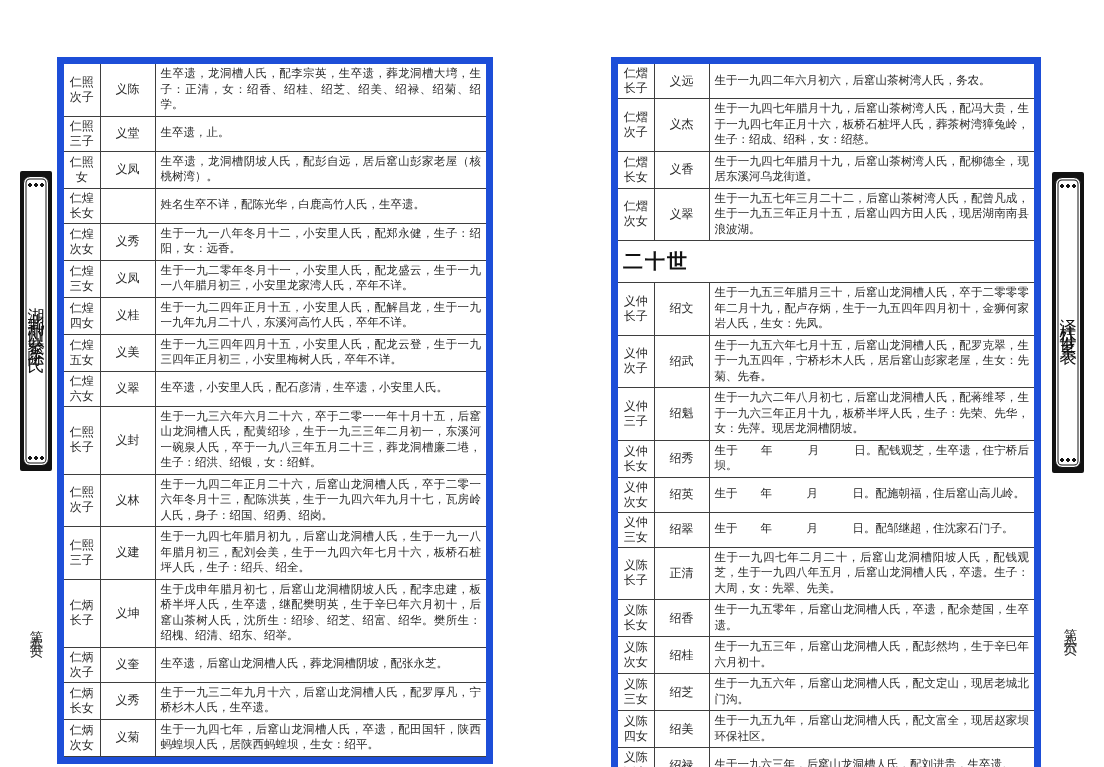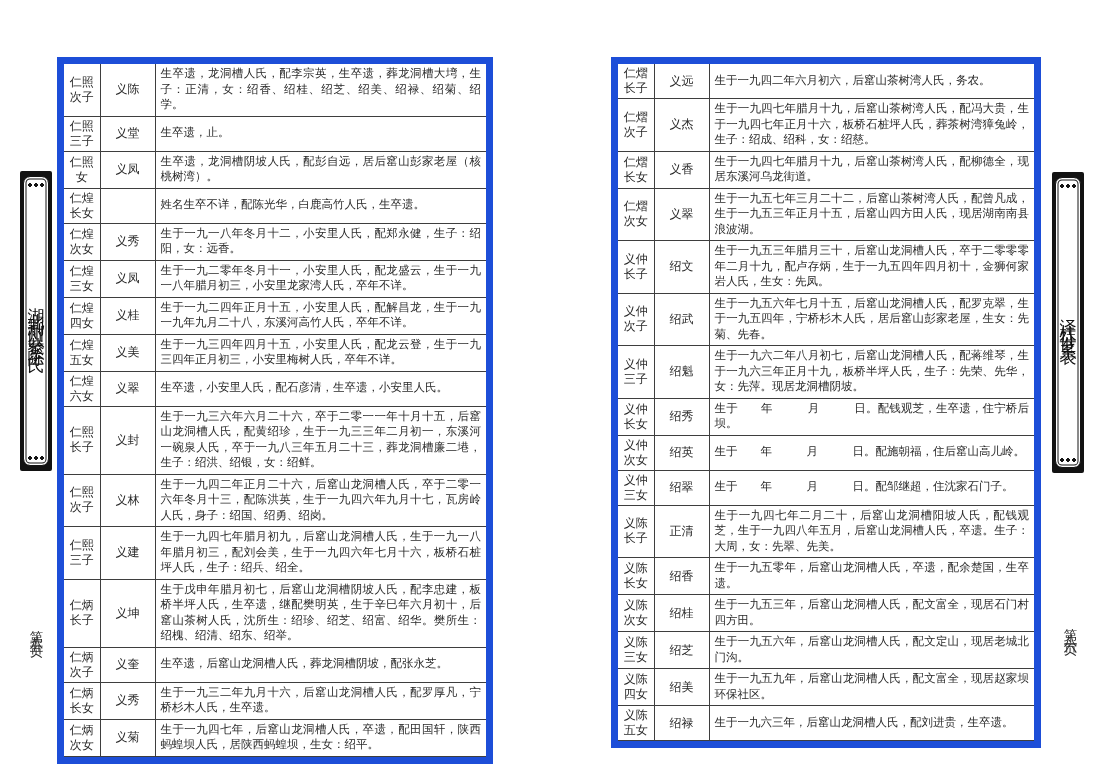--- a/index.html
+++ b/index.html
@@ -207,20 +207,23 @@
             <td class="name">义香</td>
             <td class="detail">生于一九四七年腊月十九，后窰山茶树湾人氏，配柳德全，现居东溪河乌龙街道。</td>
           </tr>
           <tr>
             <td class="rel">仁熠
 次女</td>
             <td class="name">义翠</td>
             <td class="detail">生于一九五七年三月二十二，后窰山茶树湾人氏，配曾凡成，生于一九五三年正月十五，后窰山四方田人氏，现居湖南南县浪波湖。</td>
           </tr>
           <tr>
+            <td class="section" colspan="3">二十世</td>
+          </tr>
+          <tr>
             <td class="rel">义仲
 长子</td>
             <td class="name">绍文</td>
             <td class="detail">生于一九五三年腊月三十，后窰山龙洞槽人氏，卒于二零零零年二月十九，配卢存炳，生于一九五四年四月初十，金狮何家岩人氏，生女：先凤。</td>
           </tr>
           <tr>
             <td class="rel">义仲
 次子</td>
             <td class="name">绍武</td>
             <td class="detail">生于一九五六年七月十五，后窰山龙洞槽人氏，配罗克翠，生于一九五四年，宁桥杉木人氏，居后窰山彭家老屋，生女：先菊、先春。</td>
@@ -258,21 +261,21 @@
           <tr>
             <td class="rel">义陈
 长女</td>
             <td class="name">绍香</td>
             <td class="detail">生于一九五零年，后窰山龙洞槽人氏，卒遗，配余楚国，生卒遗。</td>
           </tr>
           <tr>
             <td class="rel">义陈
 次女</td>
             <td class="name">绍桂</td>
-            <td class="detail">生于一九五三年，后窰山龙洞槽人氏，配文富全，现居石门村四方田。</td>
+            <td class="detail">生于一九五三年，后窰山龙洞槽人氏，配彭然均，生于辛巳年六月初十。</td>
           </tr>
           <tr>
             <td class="rel">义陈
 三女</td>
             <td class="name">绍芝</td>
             <td class="detail">生于一九五六年，后窰山龙洞槽人氏，配文定山，现居老城北门沟。</td>
           </tr>
           <tr>
             <td class="rel">义陈
 四女</td>

